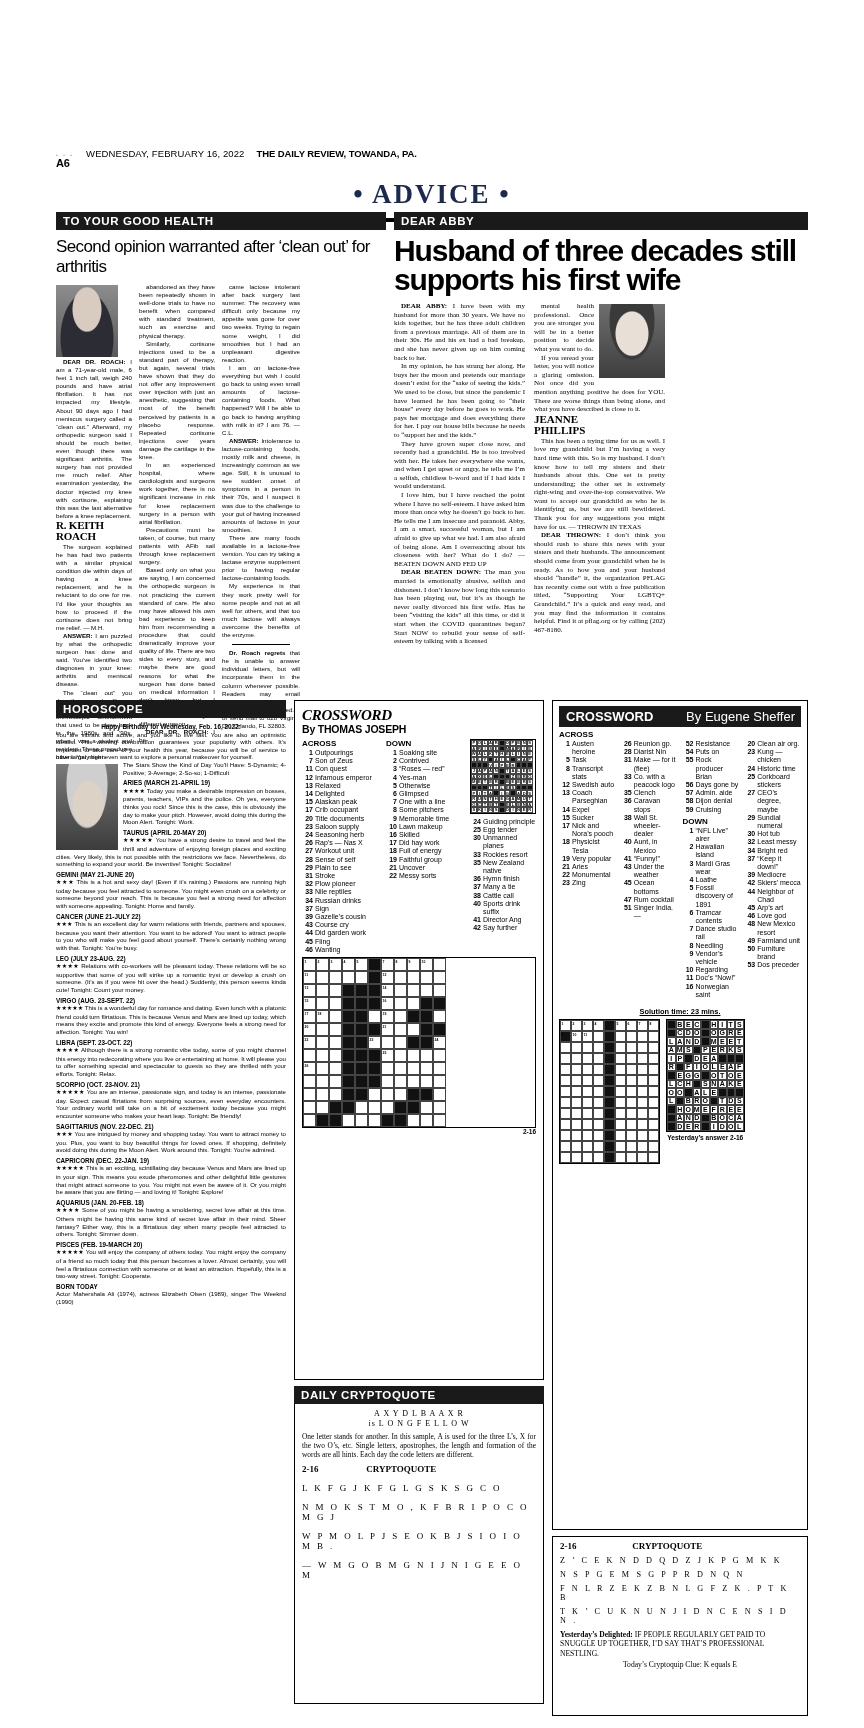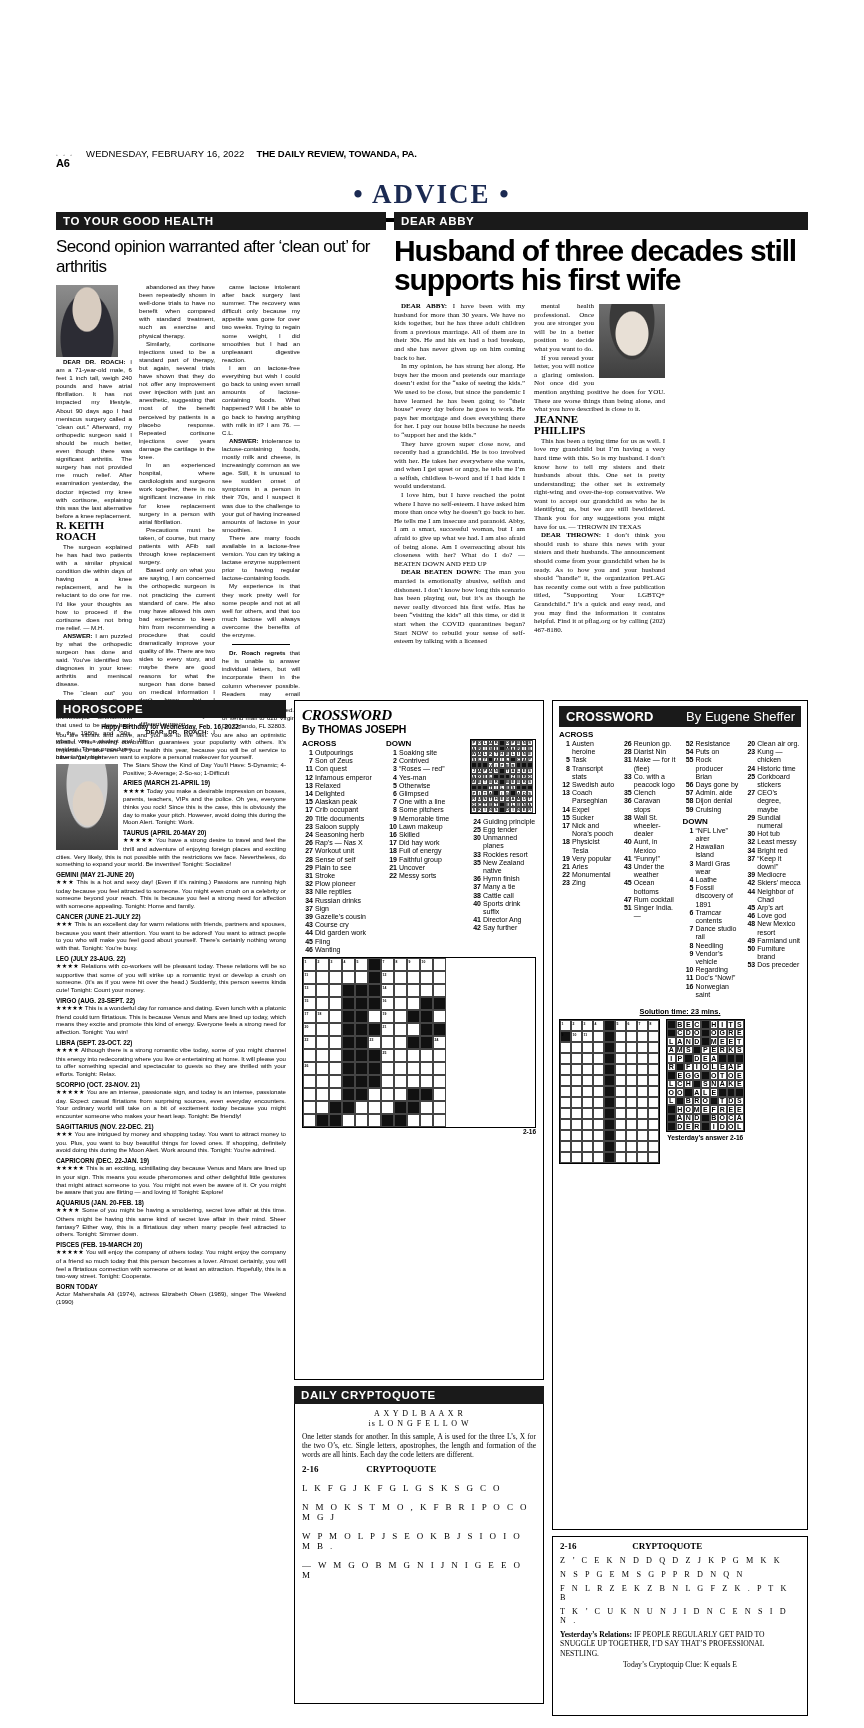--- a/index.html
+++ b/index.html
@@ -1386,20 +1386,20 @@
         <span class="cq-tag" style="margin-right:42px;">CRYPTOQUOTE</span>
         <span></span>
       </div>
       <div id="cqp-lines">
           <div class="cqp-row">Z ’ C    E K N D D Q    D Z J K    P G    M K K</div>
           <div class="cqp-row">N S P G E        M S G P P        R D N Q        N</div>
           <div class="cqp-row">F N L R Z E K    Z B    N    L G F Z K .    P T K B</div>
           <div class="cqp-row">T K ’ C   U K   N   U N J I D N   C E N S I D N .</div>
         </div>
       <div class="cq-prev">
-        <b>Yesterday’s Relations:</b>
+        <b>Yesterday’s Delighted:</b>
         <span>IF PEOPLE REGULARLY GET PAID TO SNUGGLE UP TOGETHER, I’D SAY THAT’S PROFESSIONAL NESTLING.</span>
       </div>
       <div style="text-align:center; font-family:'Liberation Serif',serif; font-size:7.6px; margin-top:2px;">Today’s Cryptoquip Clue: K equals E</div>
     </div>
   </div>
 
 </div>
 
 </body></html>

